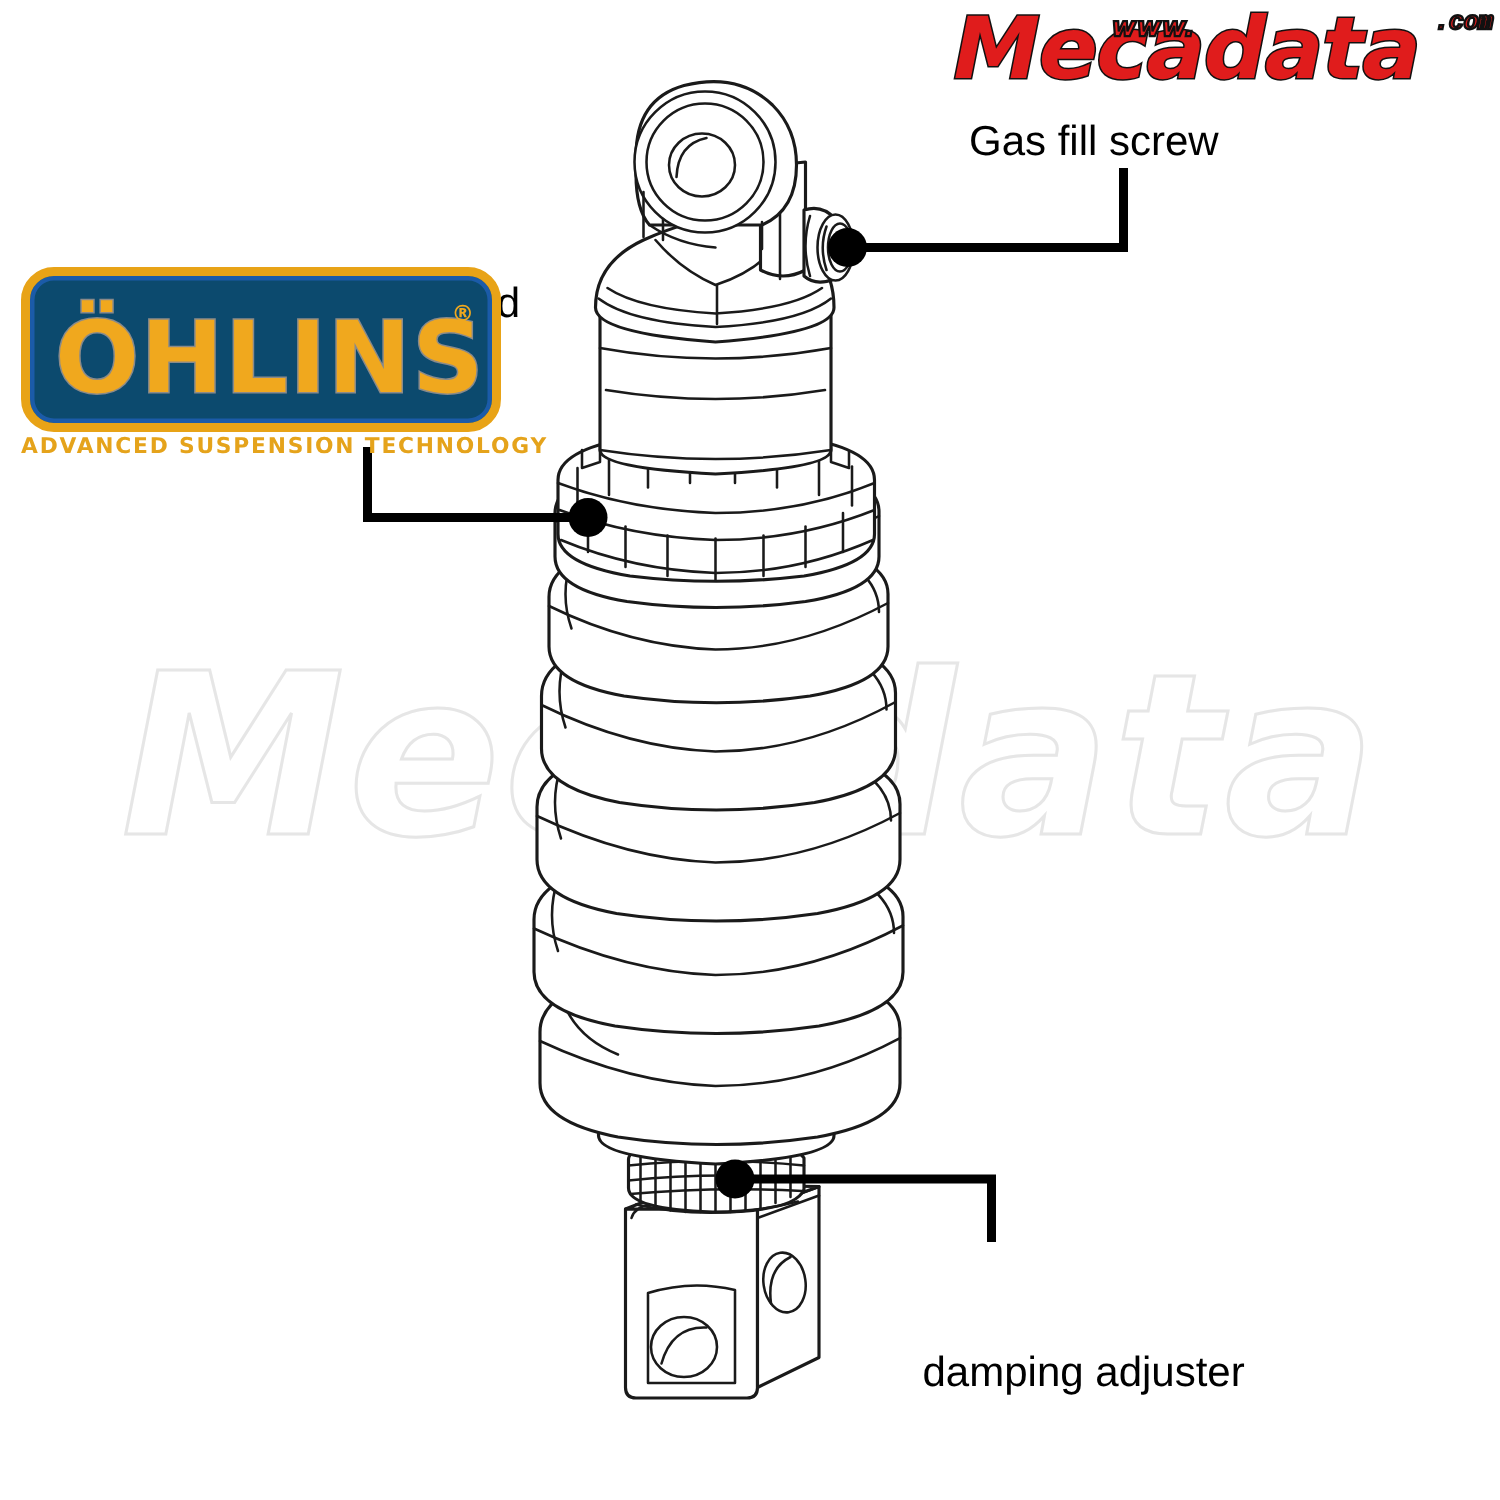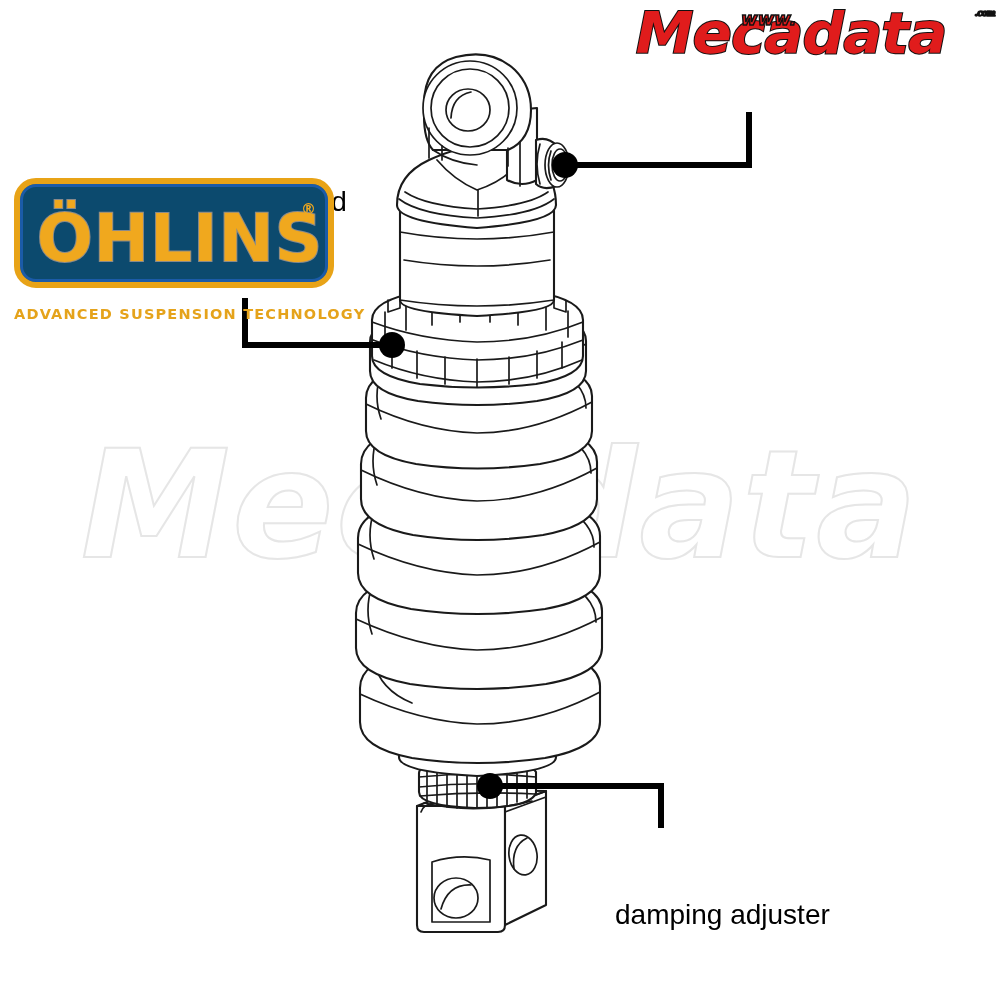--- a/index.html
+++ b/index.html
@@ -24,22 +24,22 @@
     letter-spacing:-1px;
     color:#e01c1c;
     -webkit-text-stroke:2px #111;
     paint-order:stroke fill;
     text-align:center;
     white-space:nowrap;
     transform:scaleX(1.02);
   }
   #mecadata-logo .dotcom{
     position:absolute;right:2px;top:4px;
-    font-family:Liberation Serif, serif;
-    font-weight:bold;font-style:italic;font-size:11px;
+    font-family:Liberation Mono, monospace;
+    font-weight:bold;font-style:italic;font-size:17px;
     color:#e01c1c;-webkit-text-stroke:1.6px #111;
     letter-spacing:-0.5px;
   }
   #mecadata-logo .www{
     position:absolute;left:156px;top:6px;
     font-family:"DejaVu Sans", sans-serif;
     font-weight:bold;font-style:italic;font-size:18px;
     color:#e01c1c;-webkit-text-stroke:1.5px #111;
     letter-spacing:0px;
   }
@@ -85,21 +85,20 @@
     font-size:15px;font-weight:bold;color:#F0A81E;
   }
   #ohlins-tagline{
     position:absolute;left:0;top:112px;width:322px;
     text-align:center;
     font-family:"DejaVu Sans", sans-serif;
     font-weight:bold;font-size:14.5px;
     letter-spacing:1.2px;
     color:#E5A31B;
     white-space:nowrap;
-    margin-top:16px;
   }
 
   
   .callout-label{
     position:absolute;
     font-family:"Liberation Sans", sans-serif;
     font-size:28px;line-height:33px;color:#000;
     white-space:pre;
   }
   #label-gas{left:646px;top:77px;}
@@ -307,20 +306,21 @@
     </g>
     <g fill="#000">
       <circle cx="565" cy="165" r="13"></circle>
       <circle cx="392" cy="345" r="13"></circle>
       <circle cx="490" cy="786" r="13"></circle>
     </g>
   </svg>
 
   <div class="callout-label" id="label-preload">oad</div>
 
+  <div class="callout-label" id="label-gas">Gas fill screw</div>
 
   <div class="callout-label" id="label-rebound">
     <div>damping adjuster</div>
   </div>
 
   <div id="ohlins-logo">
     <div id="ohlins-plate">
       <div id="ohlins-word">ÖHLINS</div>
       <div id="ohlins-reg">®</div>
     </div>

